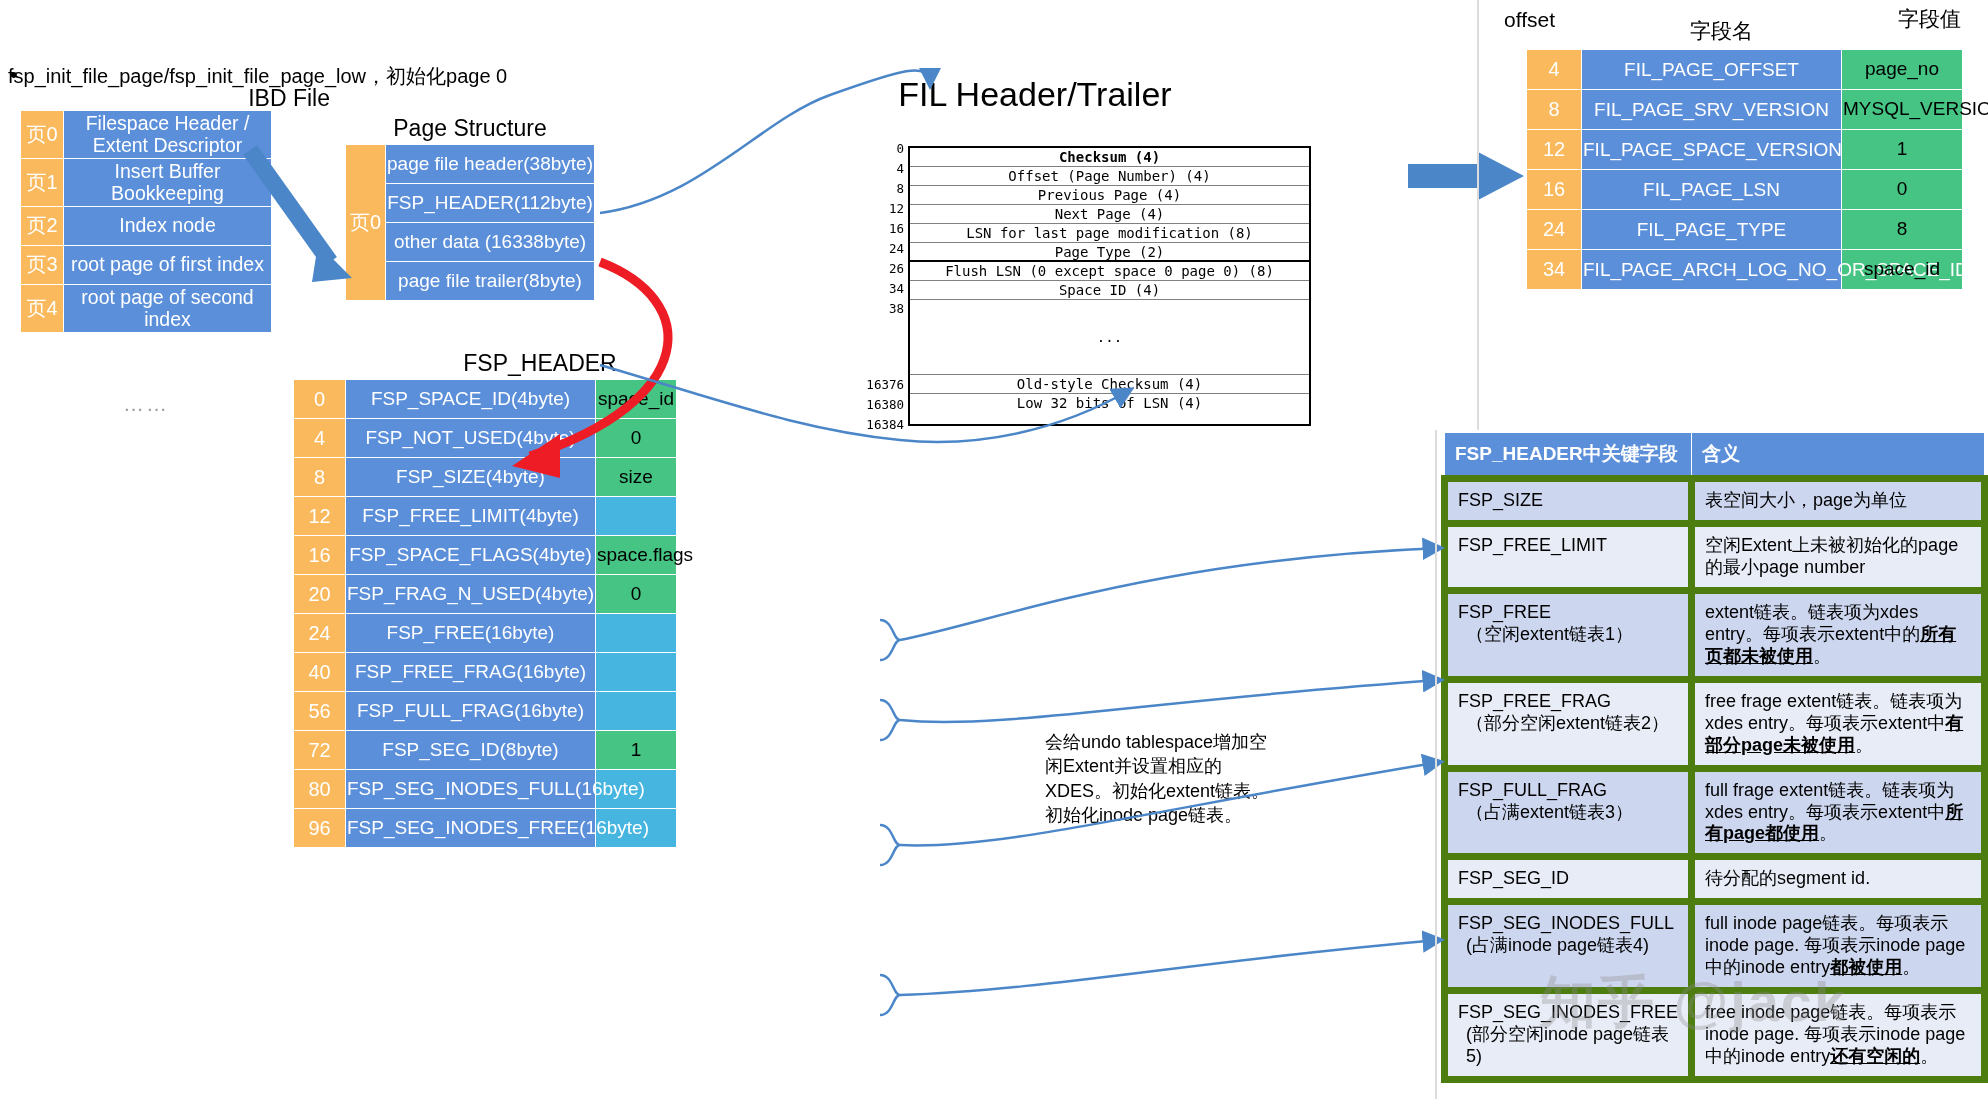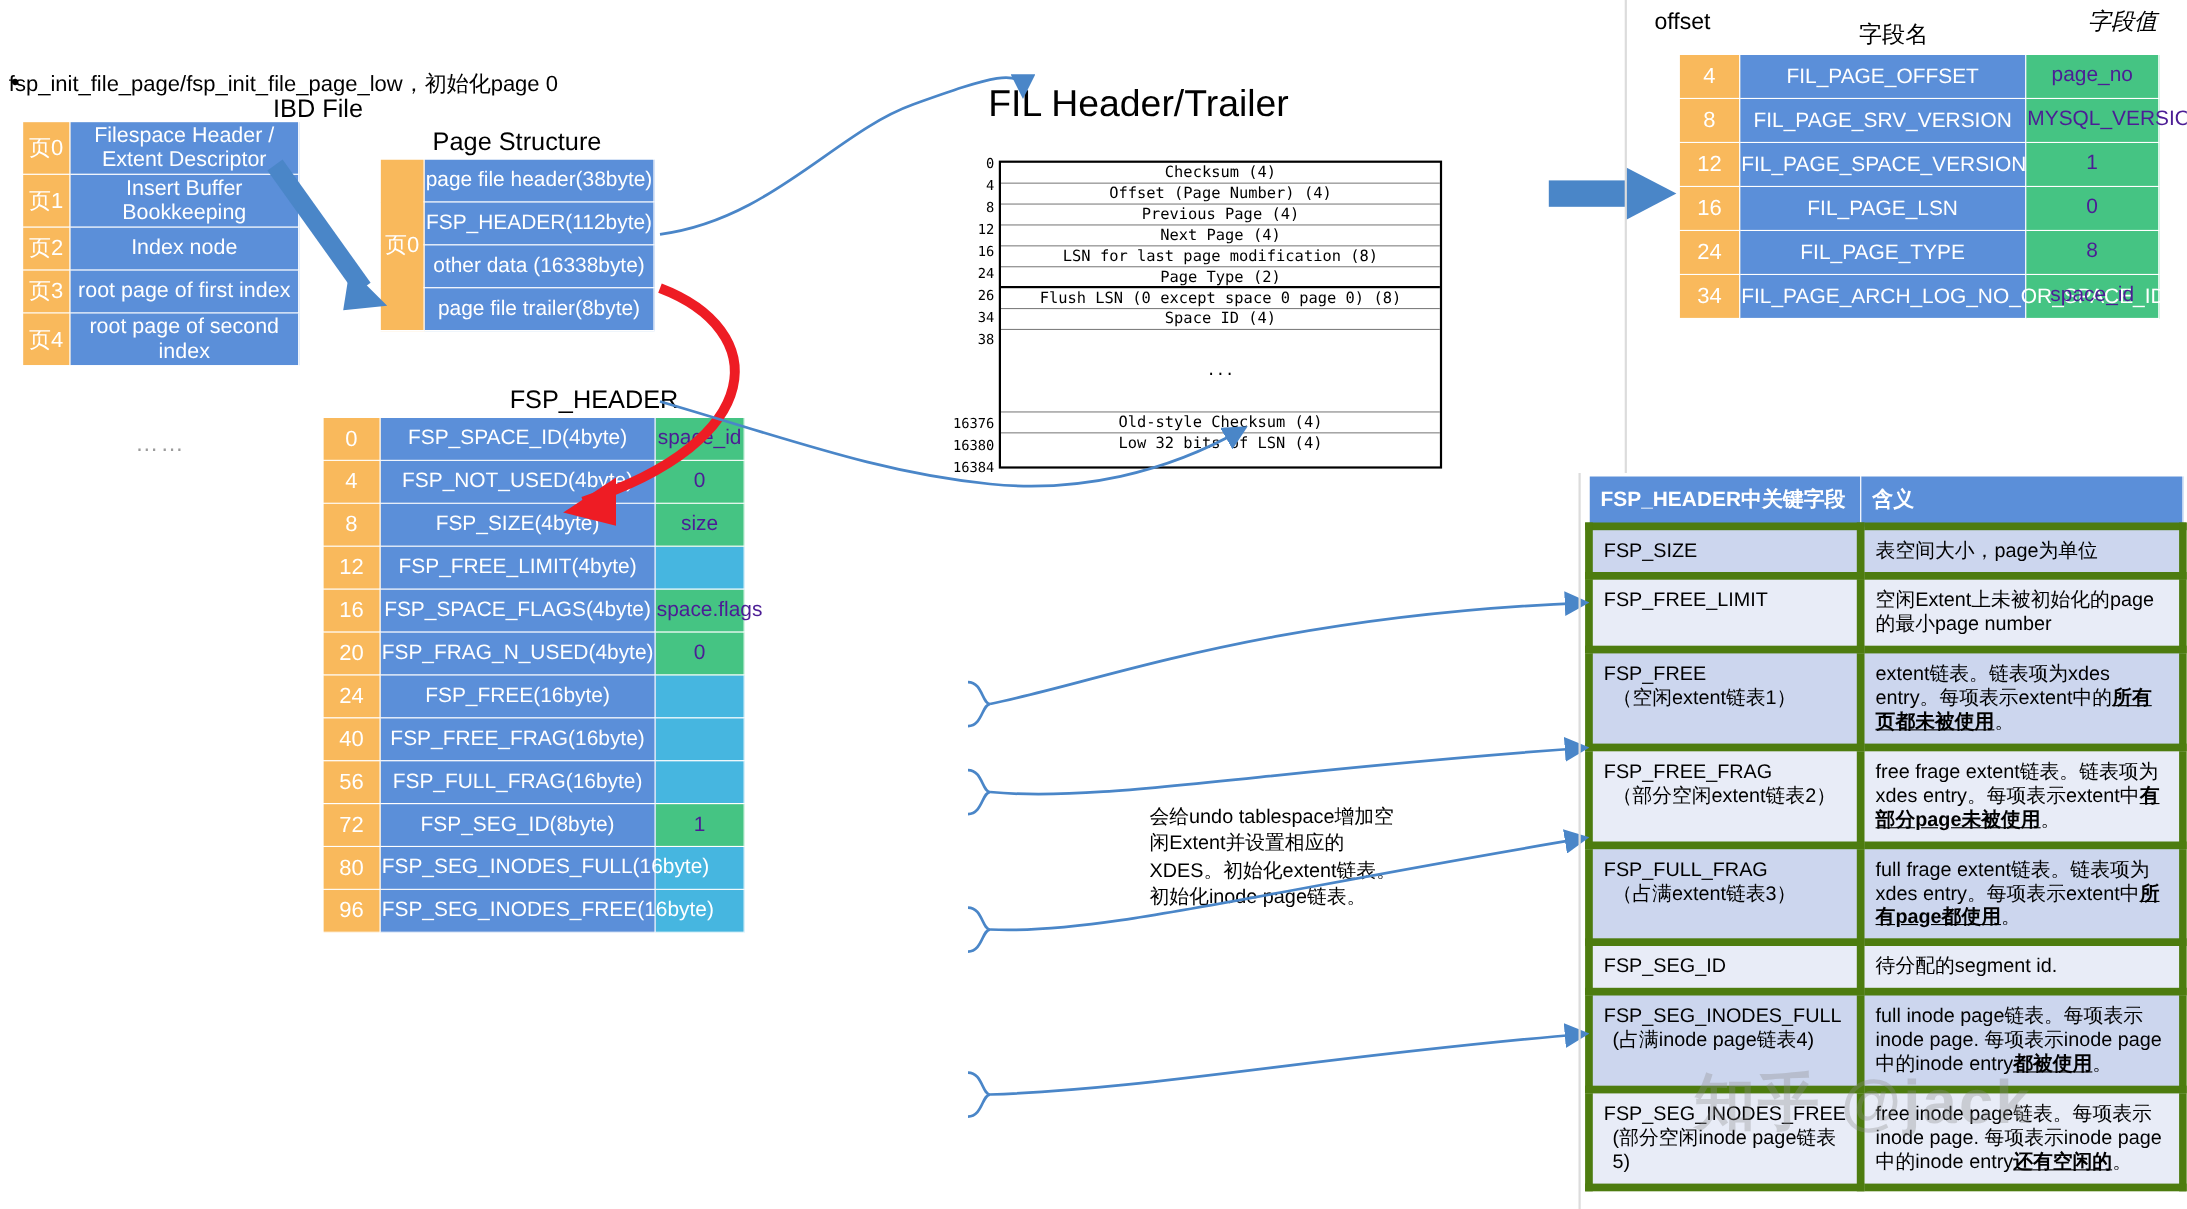--- a/index.html
+++ b/index.html
@@ -17,21 +17,21 @@
   .tbl td { border:1px solid #ffffff; }
   .off-cell {
     background:#f9b95c; color:#ffffff; text-align:center;
     font-size:20px; vertical-align:middle;
   }
   .name-cell {
     background:#5b8fd9; color:#ffffff; text-align:center;
     font-size:20px; vertical-align:middle; line-height:1.15;
   }
   .val-green {
-    background:#45c483; color:#4c1d95; text-align:center;
+    background:#45c483; color:#000000; text-align:center;
     font-size:20px; vertical-align:middle; line-height:1.1;
   }
   .val-cyan { background:#46b6e0; }
 
   
   #ibd-title { left:20px; top:85px; width:310px; text-align:right; font-size:23px; color:#000; }
   #ibd-table { left:20px; top:110px; width:252px; }
   #ibd-table td.off-cell { width:43px; height:39px; font-size:20px; }
   #ibd-table td.name-cell { height:39px; font-size:19.5px; }
   #ibd-dots { left:20px; top:392px; width:252px; text-align:center; font-size:21px; color:#9b9b9b; letter-spacing:2px;}
@@ -217,38 +217,38 @@
       <div class="fil-off mono" style="top: 81px;">16</div>
       <div class="fil-off mono" style="top: 101px;">24</div>
       <div class="fil-off mono" style="top: 121px;">26</div>
       <div class="fil-off mono" style="top: 141px;">34</div>
       <div class="fil-off mono" style="top: 161px; text-align: center;">38</div>
       <div class="fil-off mono" style="top: 237px;">16376</div>
       <div class="fil-off mono" style="top: 257px;">16380</div>
       <div class="fil-off mono" style="top: 277px;">16384</div>
     </div>
   <div id="fil-box" style="height: 280px;">
-      <div class="fil-row mono" style="height: 19px; line-height: 19px;">Checksum (4)</div>
+      <div class="fil-row mono" style="height: 19px; line-height: 19px; font-weight: bold;">Checksum (4)</div>
       <div class="fil-row mono" style="height: 19px; line-height: 19px;">Offset (Page Number) (4)</div>
       <div class="fil-row mono" style="height: 19px; line-height: 19px;">Previous Page (4)</div>
       <div class="fil-row mono" style="height: 19px; line-height: 19px;">Next Page (4)</div>
       <div class="fil-row mono" style="height: 19px; line-height: 19px;">LSN for last page modification (8)</div>
       <div class="fil-row mono thick" style="height: 19px; line-height: 19px;">Page Type (2)</div>
       <div class="fil-row mono" style="height: 19px; line-height: 19px;">Flush LSN (0 except space 0 page 0) (8)</div>
       <div class="fil-row mono" style="height: 19px; line-height: 19px;">Space ID (4)</div>
       <div class="fil-row mono" style="height: 75px; line-height: 75px;">...</div>
       <div class="fil-row mono" style="height: 19px; line-height: 19px;">Old-style Checksum (4)</div>
       <div class="fil-row mono nb" style="height: 19px; line-height: 19px;">Low 32 bits of LSN (4)</div>
     </div>
 </div>
 
 <div id="tr-head" class="abs">
   <span style="left:4px;top:3px;">offset</span>
   <span style="left:190px;top:12px;">字段名</span>
-  <span style="left:398px;top:0px;font-style:italic;">字段值</span>
+  <span style="left:398px;top:0px;">字段值</span>
 </div>
 <table id="tr-table" class="abs tbl">
   <tbody id="tr-body">
       <tr>
         <td class="off-cell" style="height: 40px;">4</td>
         <td class="name-cell">FIL_PAGE_OFFSET</td>
         <td class="val-green">page_no</td>
       </tr>
       <tr>
         <td class="off-cell" style="height: 40px;">8</td>

